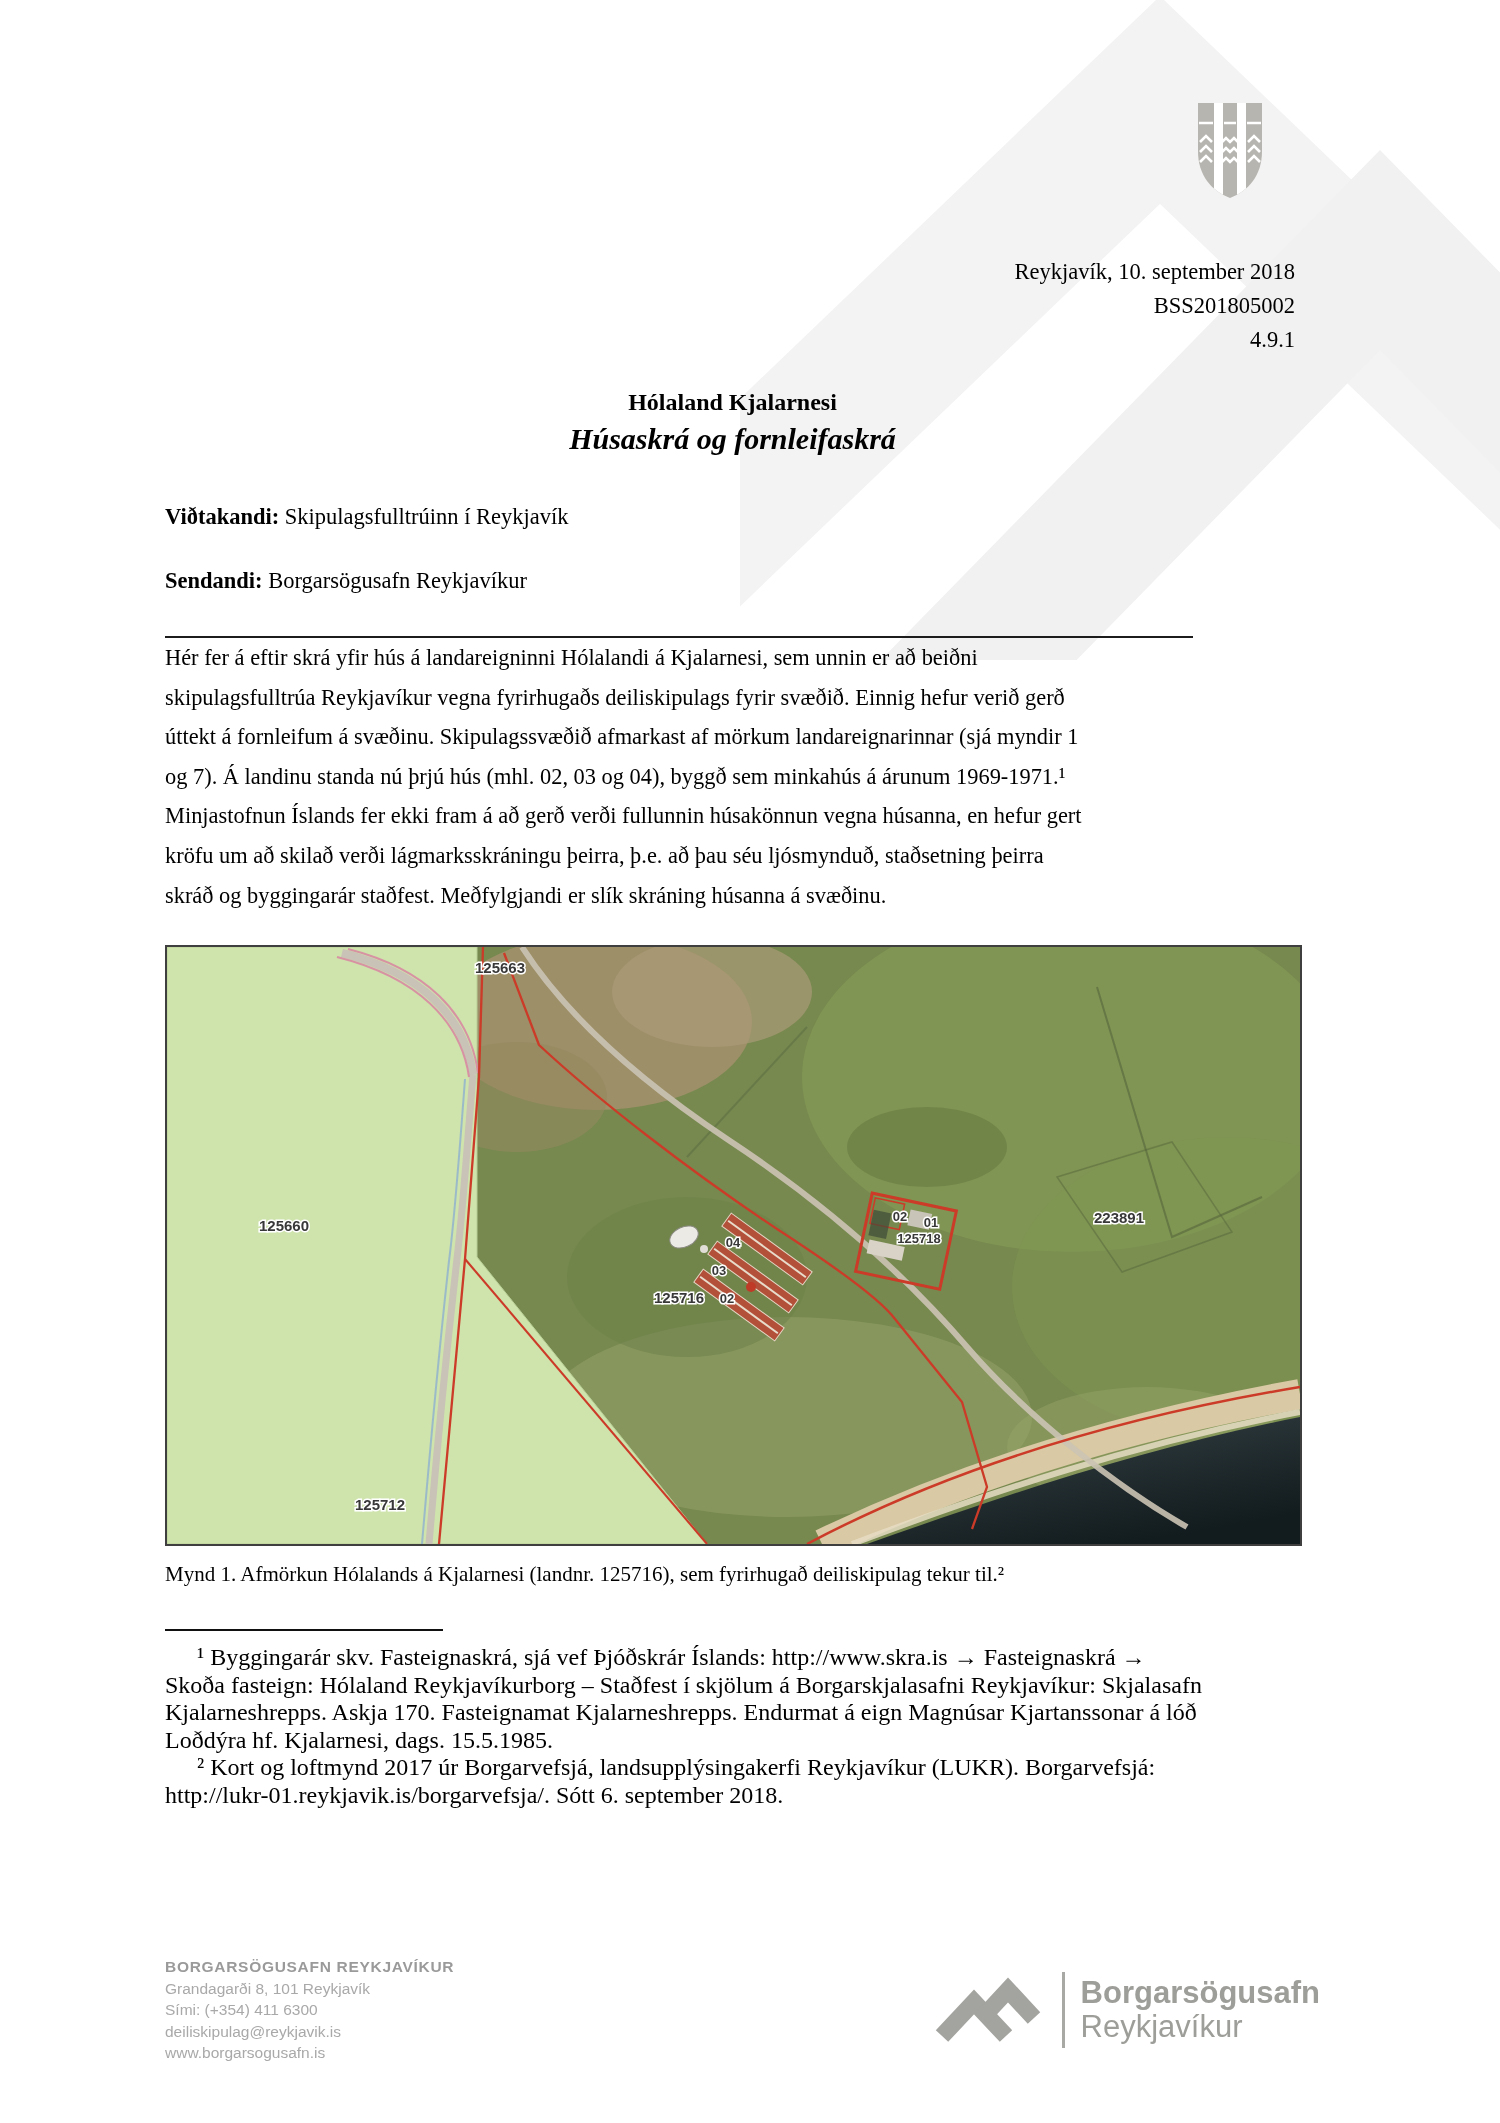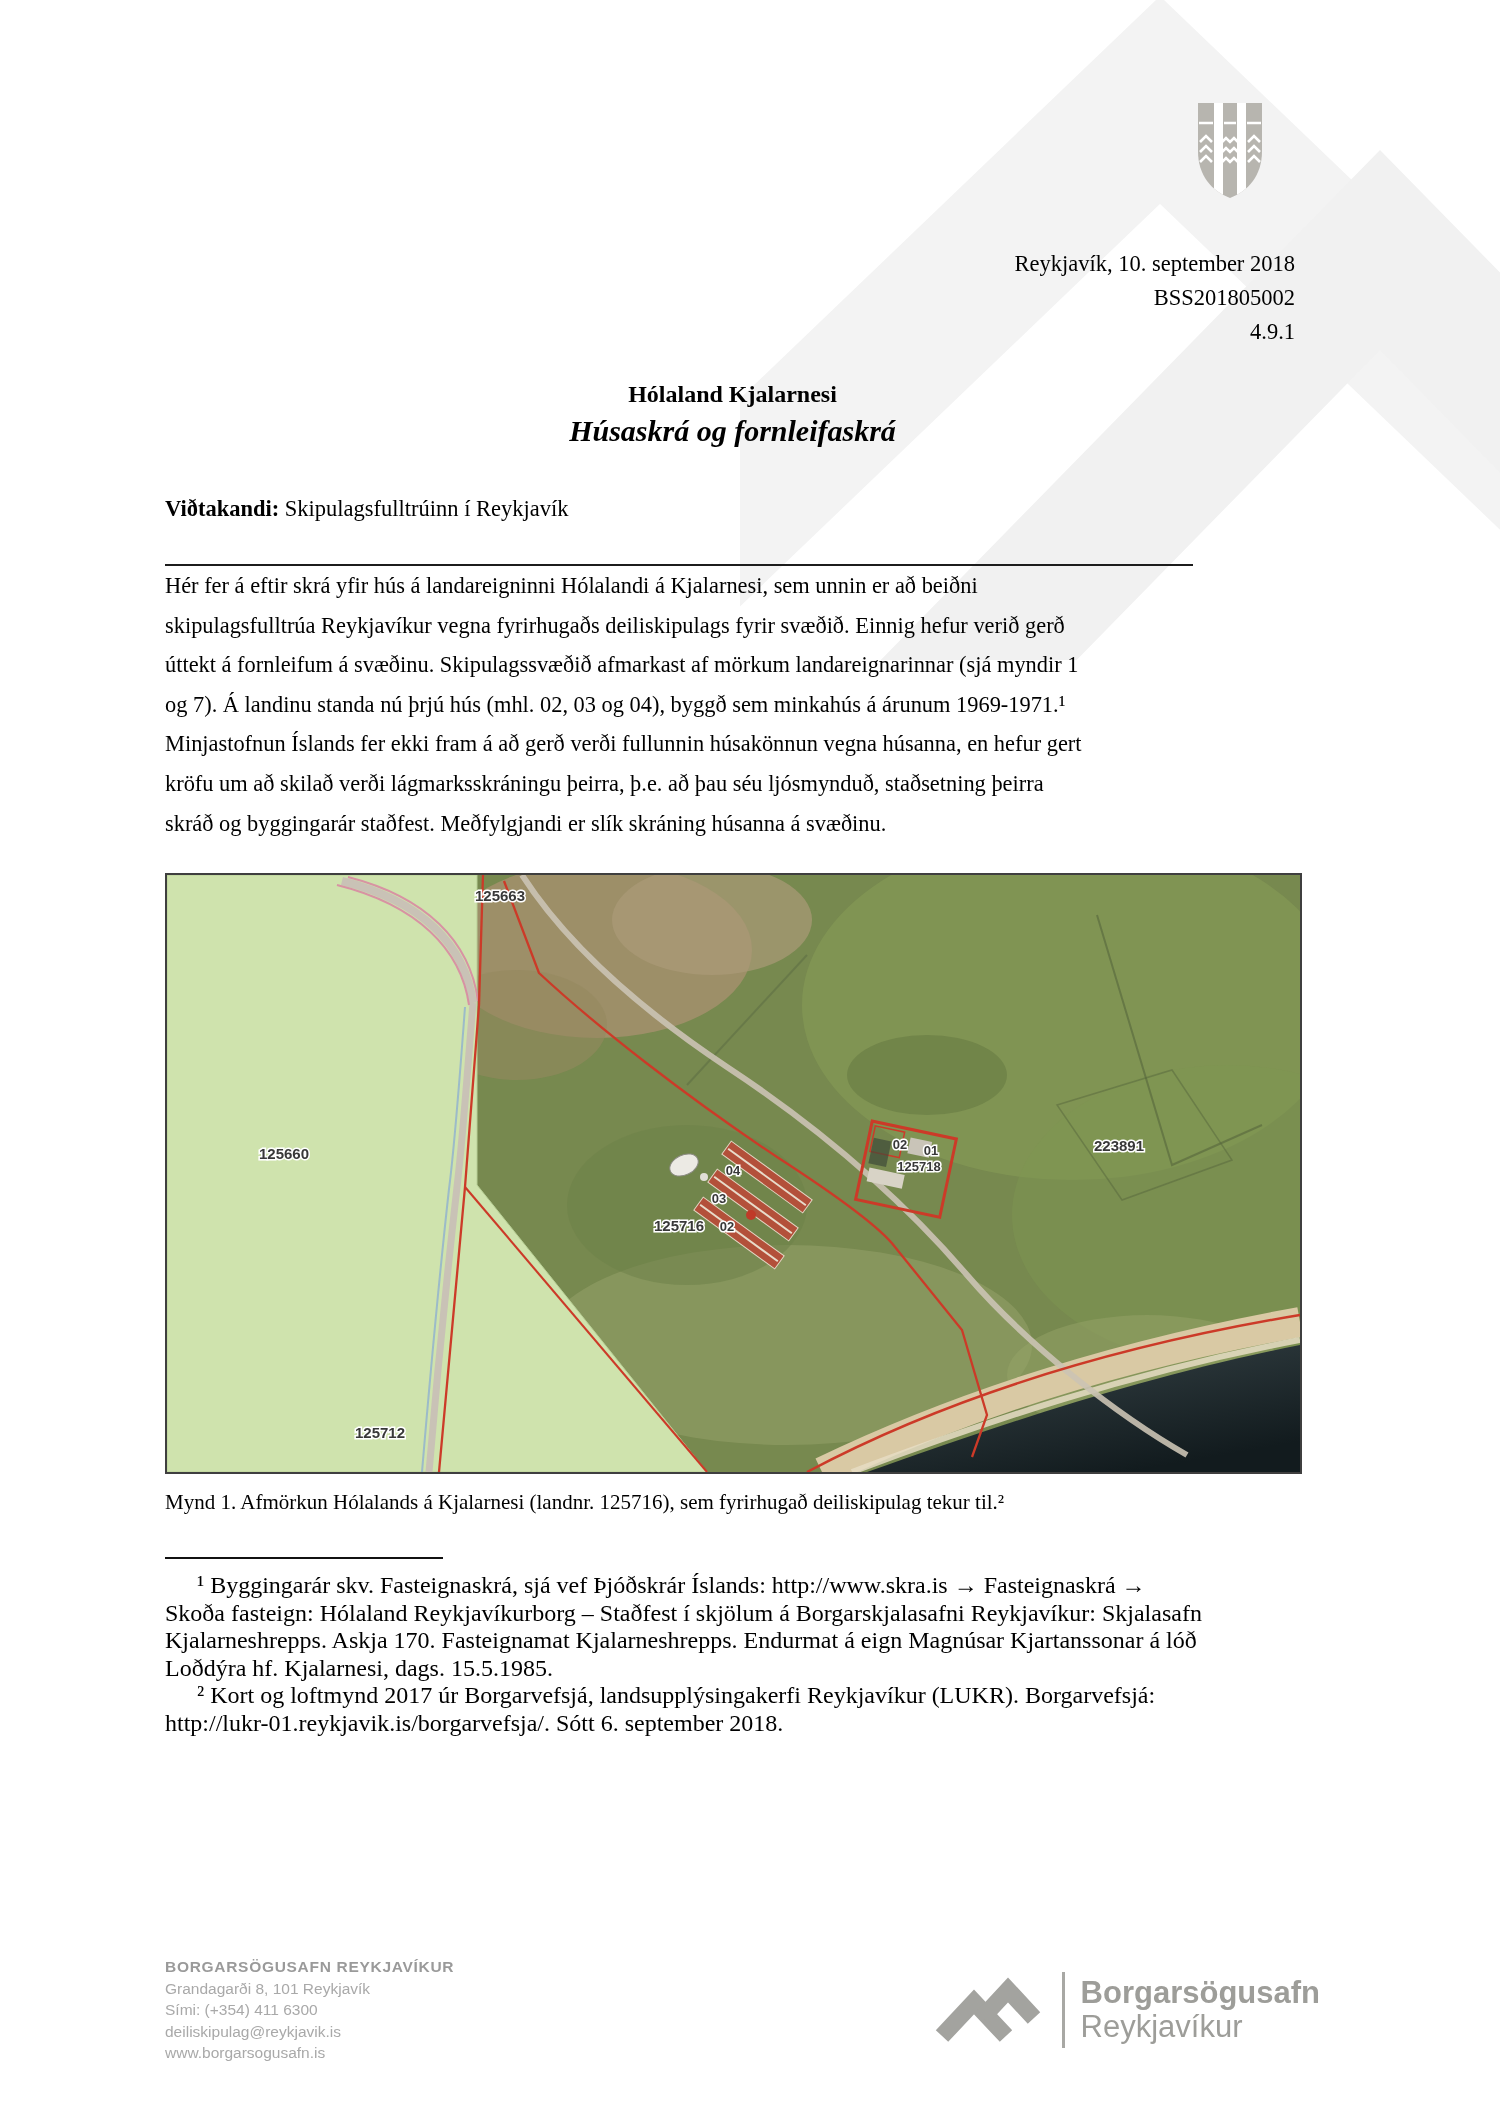--- a/index.html
+++ b/index.html
@@ -2,21 +2,21 @@
 <html><head>
 <meta charset="utf-8">
 <style>
   html,body { margin:0; padding:0; background:#ffffff; }
   .page {
     position:relative; width:1500px; height:2123px; overflow:hidden;
     background:#ffffff; font-family:"Liberation Serif", serif; color:#000;
   }
   .watermark { position:absolute; top:0; right:0; z-index:0; }
   .crest { position:absolute; top:101px; left:1196px; z-index:2; }
-  .content { position:relative; z-index:1; padding:1px 165px; }
+  .content { position:relative; z-index:1; padding:9px 165px; }
 
   .date-block { padding-top:246px; width:1130px; text-align:right;
     font-size:22.5px; line-height:34px; }
   .doc-title { margin-top:27px; width:1135px; text-align:center;
     font-size:24px; font-weight:bold; line-height:36px; }
   .doc-subtitle { width:1135px; text-align:center; font-size:30px;
     font-weight:bold; font-style:italic; line-height:38px; }
 
   .meta-row { margin-top:46px; font-size:22.5px; }
   .meta-row.sender { margin-top:38px; }
@@ -99,20 +99,24 @@
       <div>4.9.1</div>
     </div>
 
     <div class="doc-title">Hólaland Kjalarnesi</div>
     <div class="doc-subtitle">Húsaskrá og fornleifaskrá</div>
 
     <div class="meta-row">
       <span class="meta-label">Viðtakandi:</span>
       <span>Skipulagsfulltrúinn í Reykjavík</span>
     </div>
+    <div class="meta-row sender">
+      <span class="meta-label">Sendandi:</span>
+      <span>Borgarsögusafn Reykjavíkur</span>
+    </div>
 
     <div class="divider"></div>
 
 
     <div class="body-text">Hér fer á eftir skrá yfir hús á landareigninni Hólalandi á Kjalarnesi, sem unnin er að beiðni
 skipulagsfulltrúa Reykjavíkur vegna fyrirhugaðs deiliskipulags fyrir svæðið. Einnig hefur verið gerð
 úttekt á fornleifum á svæðinu. Skipulagssvæðið afmarkast af mörkum landareignarinnar (sjá myndir 1
 og 7). Á landinu standa nú þrjú hús (mhl. 02, 03 og 04), byggð sem minkahús á árunum 1969-1971.¹
 Minjastofnun Íslands fer ekki fram á að gerð verði fullunnin húsakönnun vegna húsanna, en hefur gert
 kröfu um að skilað verði lágmarksskráningu þeirra, þ.e. að þau séu ljósmynduð, staðsetning þeirra

